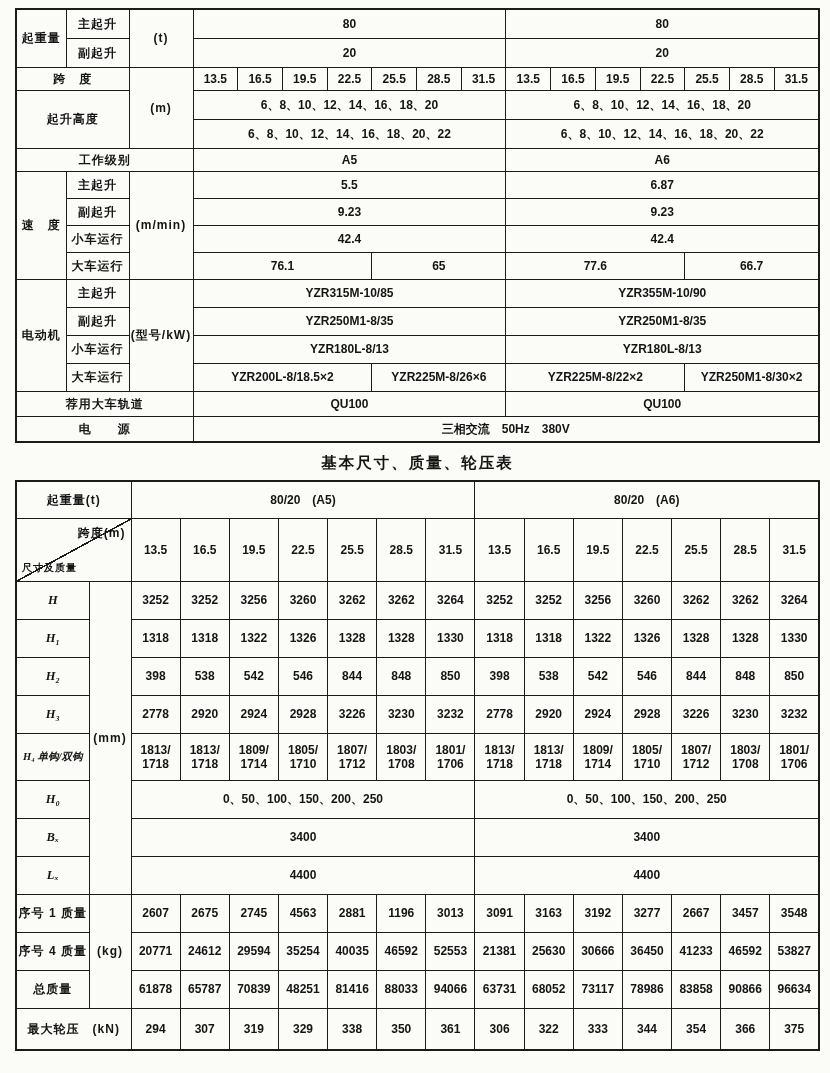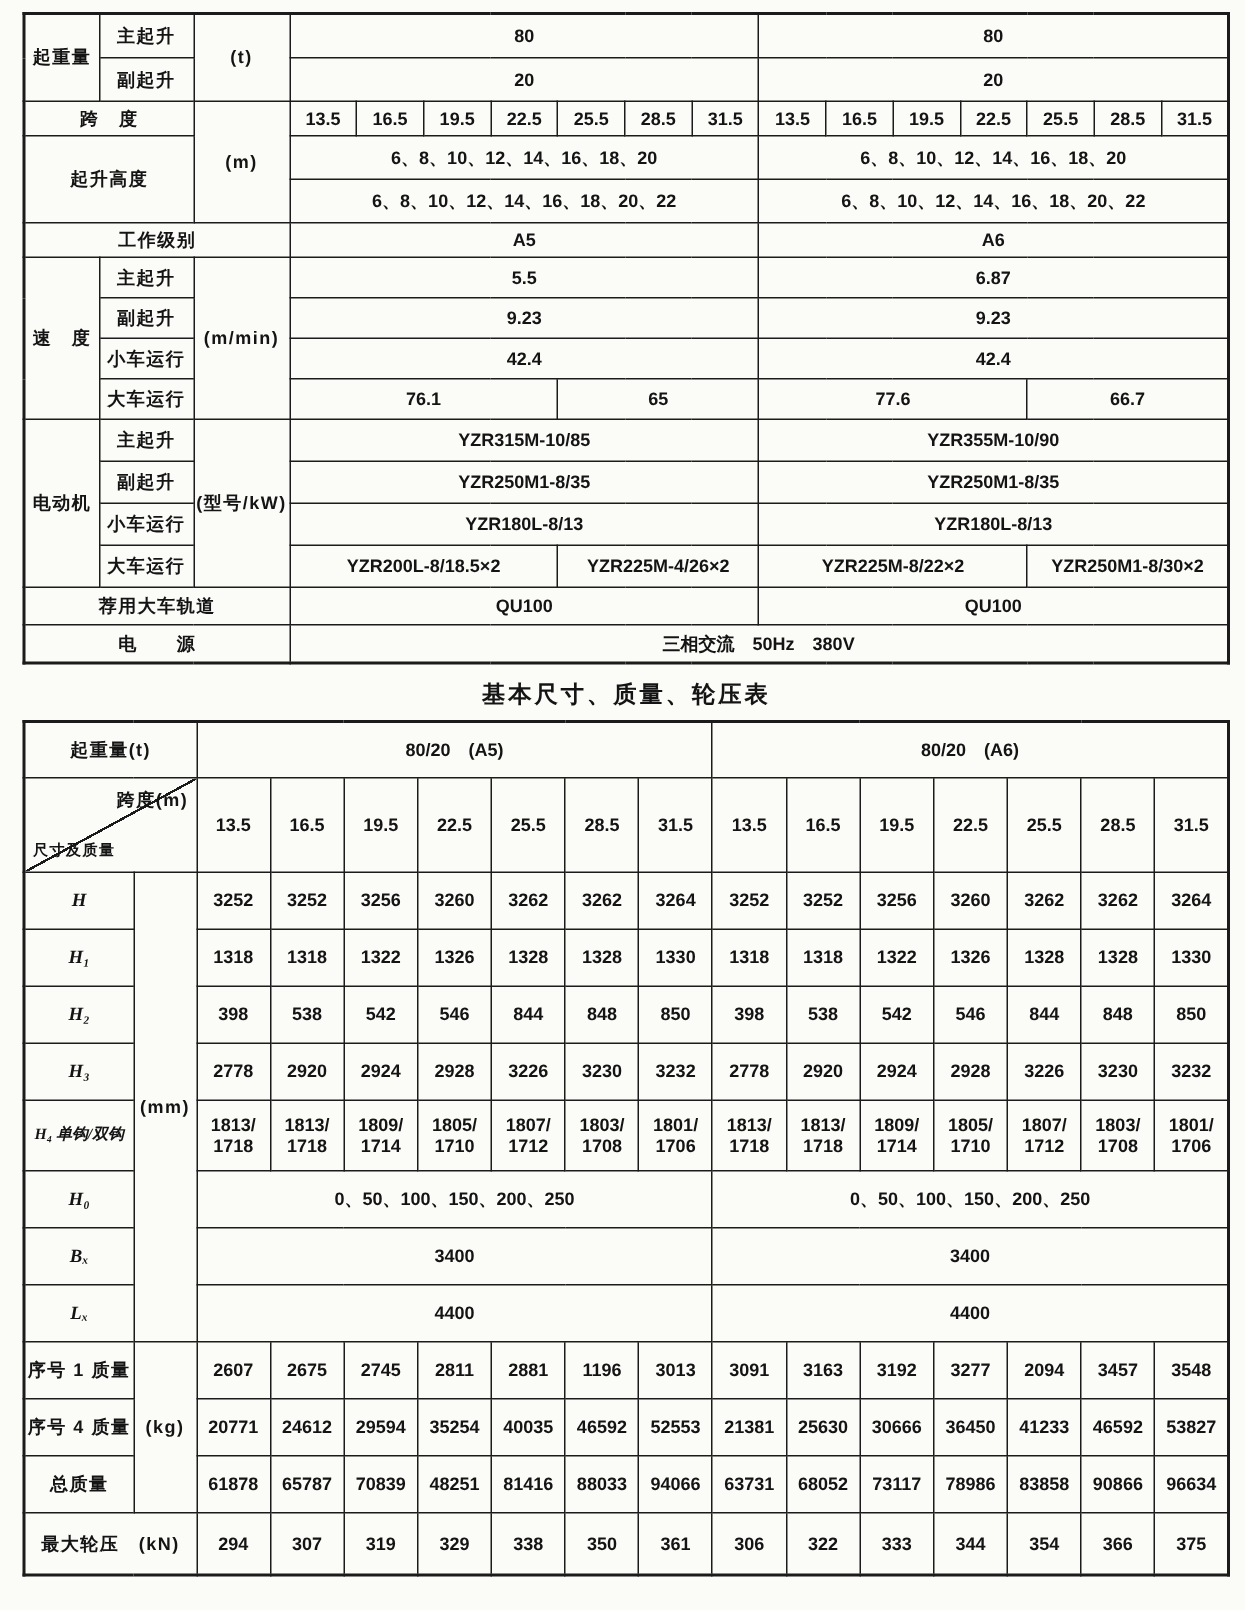--- a/index.html
+++ b/index.html
@@ -149,21 +149,21 @@
       <td colspan="7">YZR250M1-8/35</td>
     </tr>
     <tr class="r27">
       <td class="lab">小车运行</td>
       <td colspan="7">YZR180L-8/13</td>
       <td colspan="7">YZR180L-8/13</td>
     </tr>
     <tr class="r27">
       <td class="lab">大车运行</td>
       <td colspan="4">YZR200L-8/18.5×2</td>
-      <td colspan="3">YZR225M-4/26×2</td>
+      <td colspan="3">YZR225M-8/26×6</td>
       <td colspan="4">YZR225M-8/22×2</td>
       <td colspan="3">YZR250M1-8/30×2</td>
     </tr>
     <tr class="r24">
       <td class="lab" colspan="3">荐用大车轨道</td>
       <td colspan="7">QU100</td>
       <td colspan="7">QU100</td>
     </tr>
     <tr class="r24">
       <td class="lab" colspan="3">电　　源</td>
@@ -320,29 +320,29 @@
       <td class="lab dim">Lₓ</td>
       <td colspan="7">4400</td>
       <td colspan="7">4400</td>
     </tr>
     <tr class="r37">
       <td class="lab">序号 1 质量</td>
       <td class="lab" rowspan="3">(kg)</td>
       <td>2607</td>
           <td>2675</td>
           <td>2745</td>
-          <td>2811</td>
+          <td>4563</td>
           <td>2881</td>
           <td>1196</td>
           <td>3013</td>
       <td>3091</td>
           <td>3163</td>
           <td>3192</td>
           <td>3277</td>
-          <td>2094</td>
+          <td>2667</td>
           <td>3457</td>
           <td>3548</td>
     </tr>
     <tr class="r37">
       <td class="lab">序号 4 质量</td>
       <td>20771</td>
           <td>24612</td>
           <td>29594</td>
           <td>35254</td>
           <td>40035</td>

